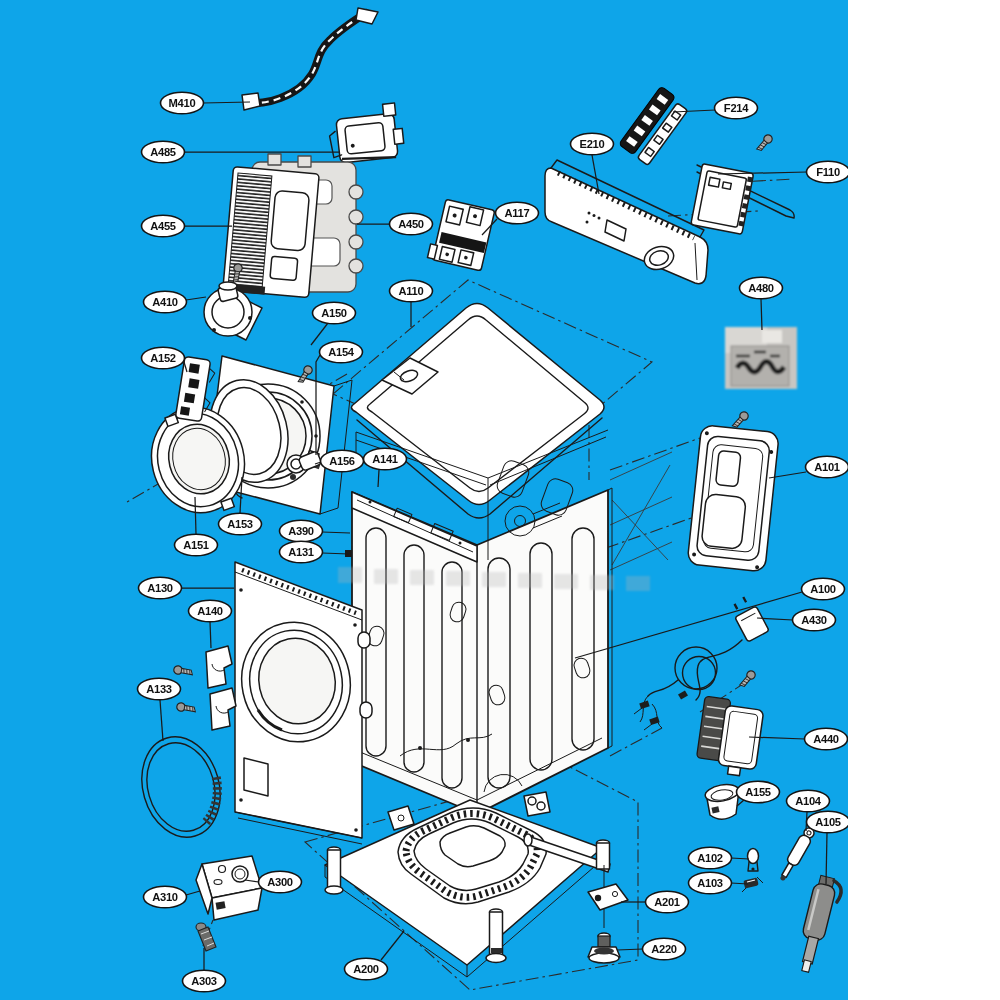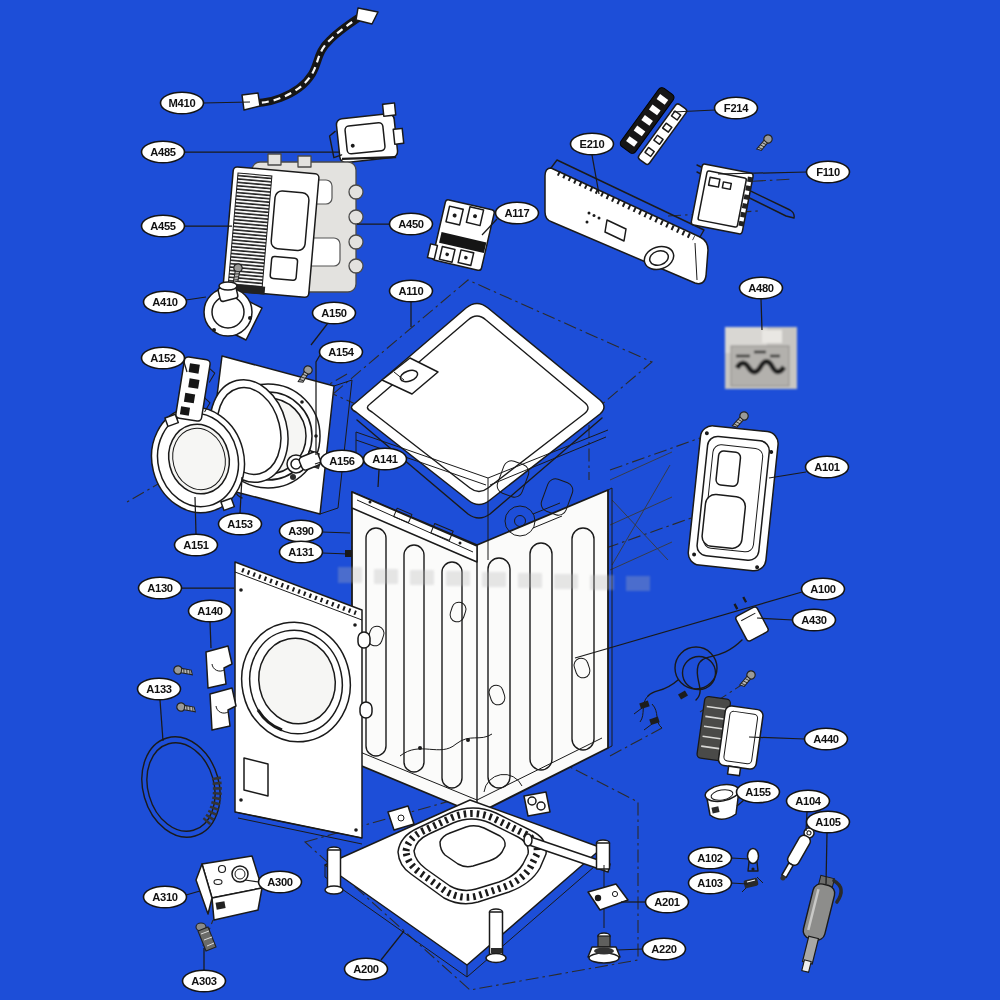--- a/index.html
+++ b/index.html
@@ -1,16 +1,16 @@
 <!DOCTYPE html>
 <html><head>
 <meta charset="utf-8">
 <style>
   html,body{margin:0;padding:0;background:#fff;}
-  .stage{position:relative;width:1000px;height:1000px;background:#1d4ed8;overflow:hidden;
+  .stage{position:relative;width:848px;height:1000px;background:#0ea5e9;overflow:hidden;
          font-family:"Liberation Sans",sans-serif;}
   svg{display:block}
   
   .ln   {fill:none;stroke:#1a1a1a;stroke-width:1.4;stroke-linejoin:round;stroke-linecap:round;}
   .lnth {fill:none;stroke:#1a1a1a;stroke-width:1;stroke-linejoin:round;}
   .lnbk {fill:none;stroke:#1a1a1a;stroke-width:2.3;stroke-linejoin:round;}
   .wfill{fill:#ffffff;stroke:#1a1a1a;stroke-width:1.5;stroke-linejoin:round;}
   .lfill{fill:#f6f6f4;stroke:#1a1a1a;stroke-width:1.5;stroke-linejoin:round;}
   .gfill{fill:#e3e2df;stroke:#4a4a4a;stroke-width:1.3;stroke-linejoin:round;}
   .dash {fill:none;stroke:#2b2b2b;stroke-width:1.1;stroke-dasharray:13 4 2.5 4;}

